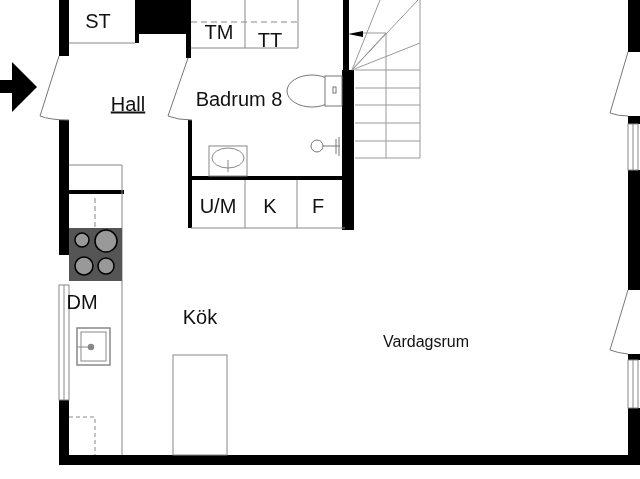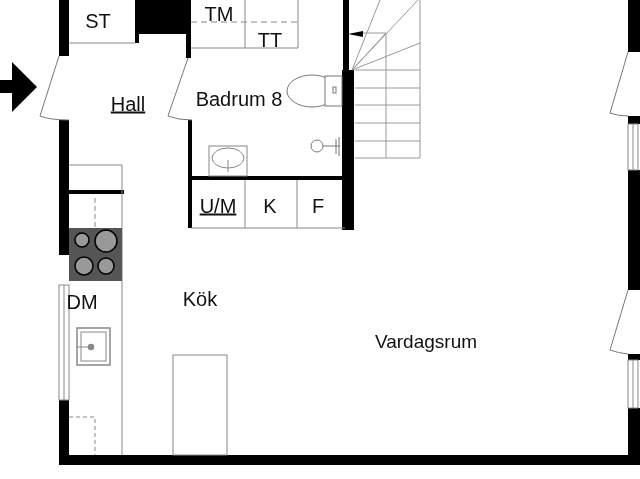--- a/index.html
+++ b/index.html
@@ -1,19 +1,19 @@
 <!DOCTYPE html>
 <html><head>
   <meta charset="utf-8">
   <style>
     html, body { margin: 0; padding: 0; background: #ffffff; }
     body { width: 640px; height: 479px; position: relative; overflow: hidden; font-family: "Liberation Sans", sans-serif; }
     svg.plan { position: absolute; left: 0; top: 0; width: 640px; height: 479px; }
     .label { position: absolute; font-family: "Liberation Sans", sans-serif; color: #111; white-space: nowrap; transform: translate(-50%, -50%); }
-    .lg { font-size: 19px; }
+    .lg { font-size: 16px; }
     .md { font-size: 20px; }
   </style>
 </head>
 <body>
 
 <svg class="plan" viewBox="0 0 640 479" xmlns="http://www.w3.org/2000/svg">
 
   <g fill="#000">
 
     <rect x="59" y="0" width="10" height="56"></rect>
@@ -127,22 +127,22 @@
 
   <g stroke="#888" stroke-width="1.5" fill="#fff">
     <rect x="77" y="328" width="33" height="37"></rect>
     <rect x="81" y="332" width="25" height="29" stroke-width="1"></rect>
     <line x1="77" y1="347" x2="92" y2="347" stroke-width="1"></line>
     <circle cx="91" cy="347" r="2.5" fill="#888"></circle>
   </g>
 </svg>
 
 <div class="label md" style="left:98px; top:21px;">ST</div>
-<div class="label md" style="left:219px; top:14px;text-align:right;">TM</div>
+<div class="label md" style="left:219px; top:32px;text-align:right;">TM</div>
 <div class="label md" style="left:270px; top:40px;text-align:right;">TT</div>
 <div class="label md" style="left:128px; top:104px;text-decoration:underline;">Hall</div>
 <div class="label md" style="left:239px; top:99px;">Badrum 8</div>
-<div class="label md" style="left:218px; top:206px;text-decoration:underline;">U/M</div>
+<div class="label md" style="left:218px; top:206px;">U/M</div>
 <div class="label md" style="left:270px; top:206px;">K</div>
 <div class="label md" style="left:318px; top:206px;">F</div>
 <div class="label md" style="left:82px; top:302px;">DM</div>
-<div class="label md" style="left:200px; top:299px;">Kök</div>
+<div class="label md" style="left:200px; top:317px;">Kök</div>
 <div class="label lg" style="left:426px; top:342px;">Vardagsrum</div>
 
 </body></html>

